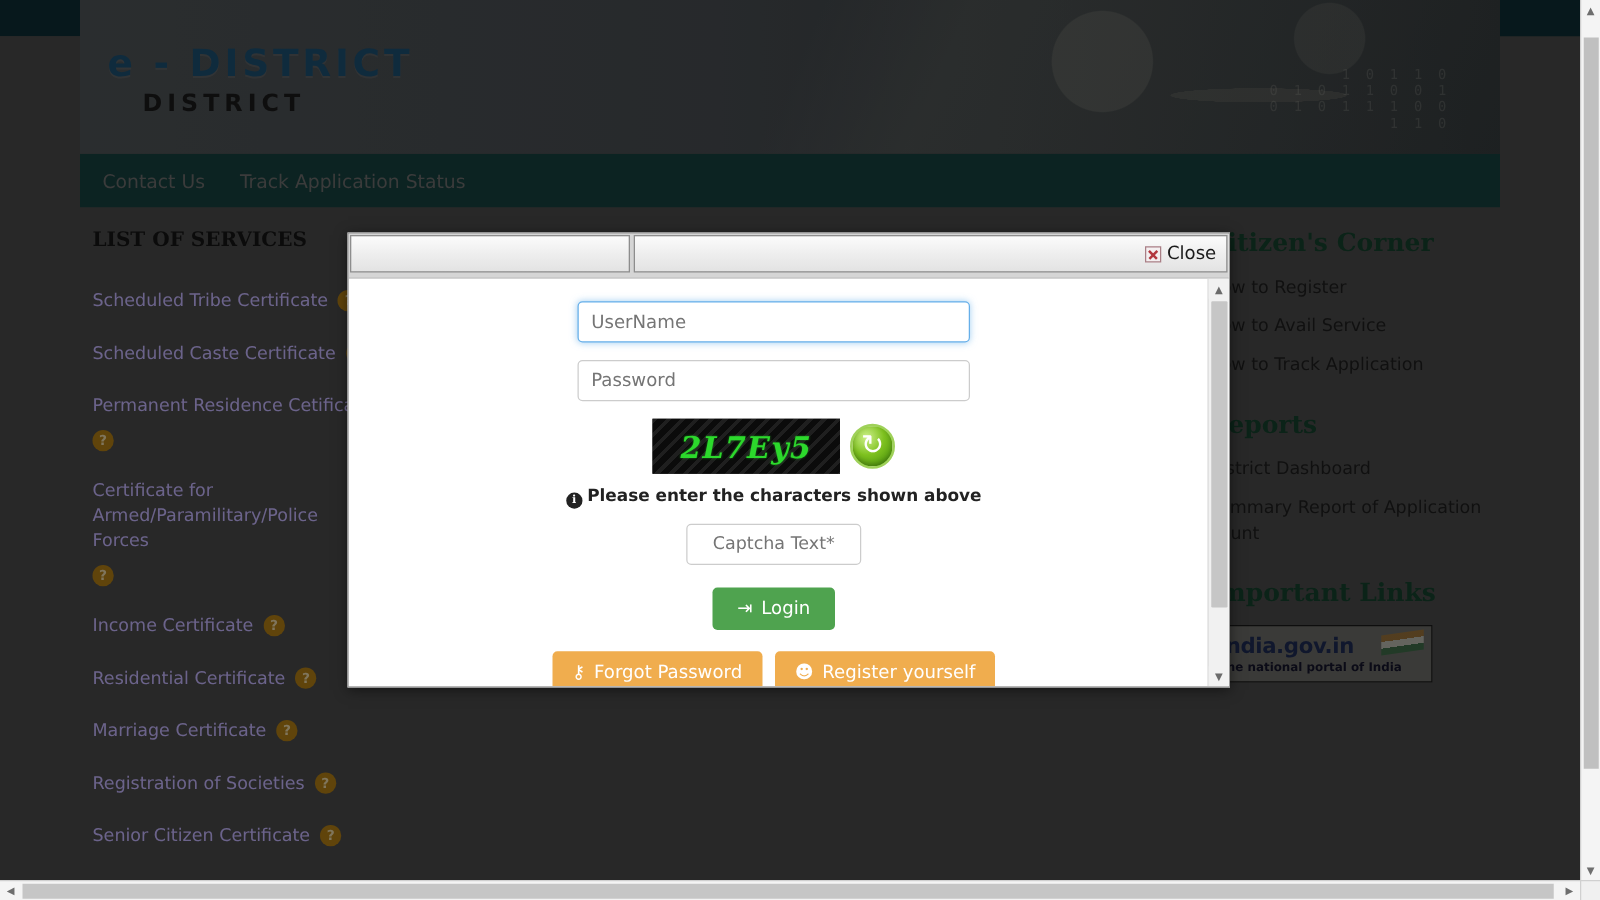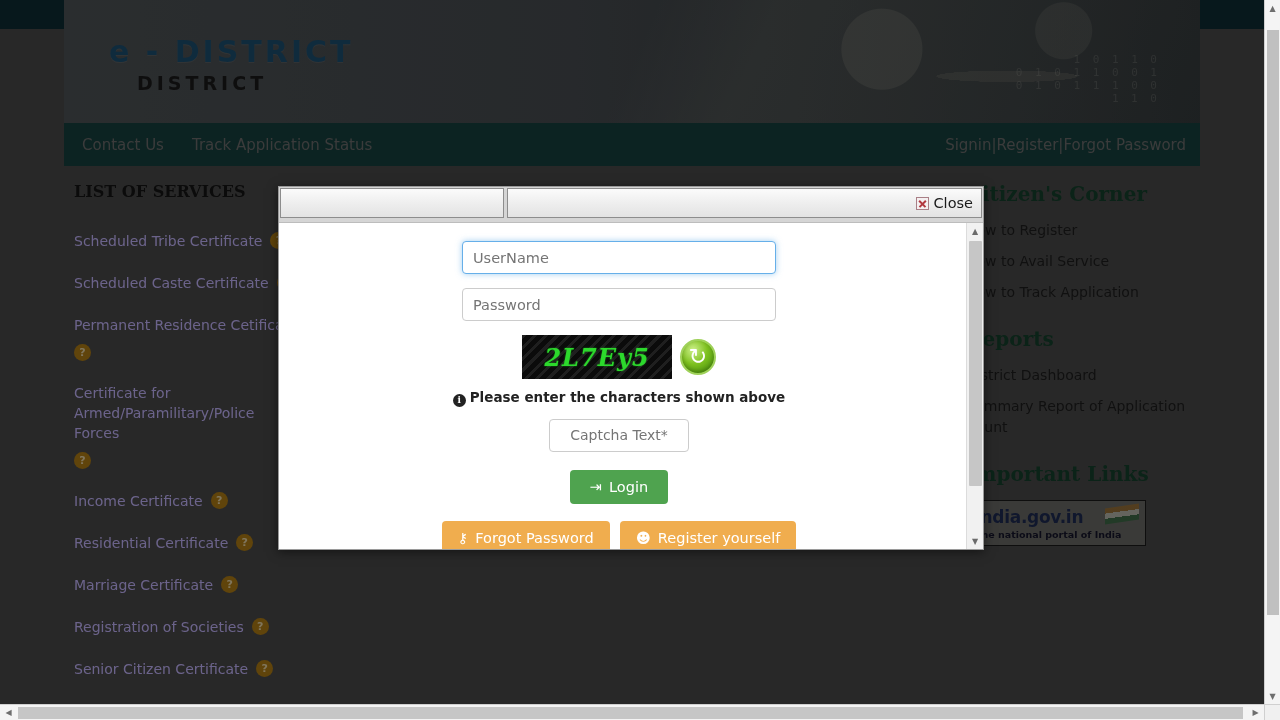--- a/index.html
+++ b/index.html
@@ -99,21 +99,21 @@
     right: 40px; bottom: 18px;
     font-family: "DejaVu Sans Mono", monospace;
     font-size: 11px;
     color: rgba(190,190,180,.22);
     letter-spacing: 3px;
     line-height: 13px;
     text-align: right;
   }
   .logo-wrap {
     position: absolute;
-    left: 22px; top: 34px; margin-left: 23px;
+    left: 22px; top: 34px;
   }
   .logo-main {
     font-size: 30px;
     font-weight: bold;
     letter-spacing: 3px;
     color: #1c4f70;
     text-shadow: 0 1px 0 rgba(255,255,255,.08);
     font-family: "DejaVu Sans", sans-serif;
   }
   .logo-sub {
@@ -589,23 +589,20 @@
           <div class="logo-main">e - DISTRICT</div>
           <div class="logo-sub">DISTRICT</div>
         </div>
       </div>
 
       <div class="nav">
         <div class="nav-left">
           <a href="#">Contact Us</a>
           <a href="#">Track Application Status</a>
         </div>
-        <div class="nav-right">
-          <a href="#">Signin|Register|Forgot Password</a>
-        </div>
       </div>
 
       <div class="content-row">
 
         <div class="col-left">
           <div class="services-title">LIST OF SERVICES</div>
           <div id="services-list">
               <div class="service-item">
                 <span class="label">Scheduled Tribe Certificate</span>
                 <span class="help-dot">?</span>

